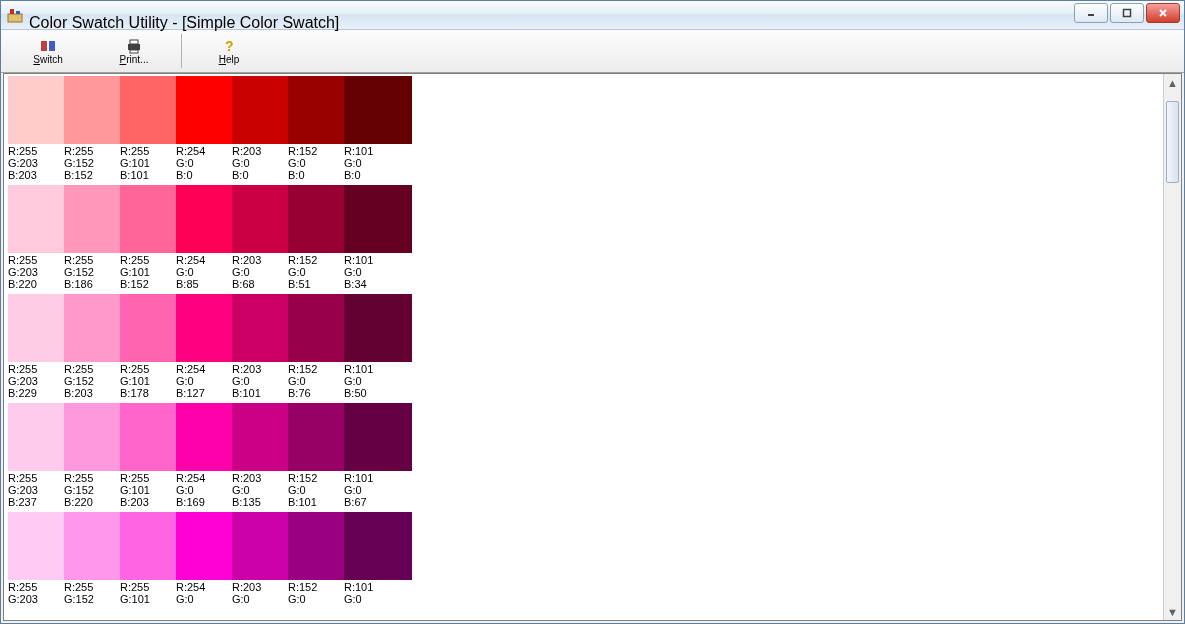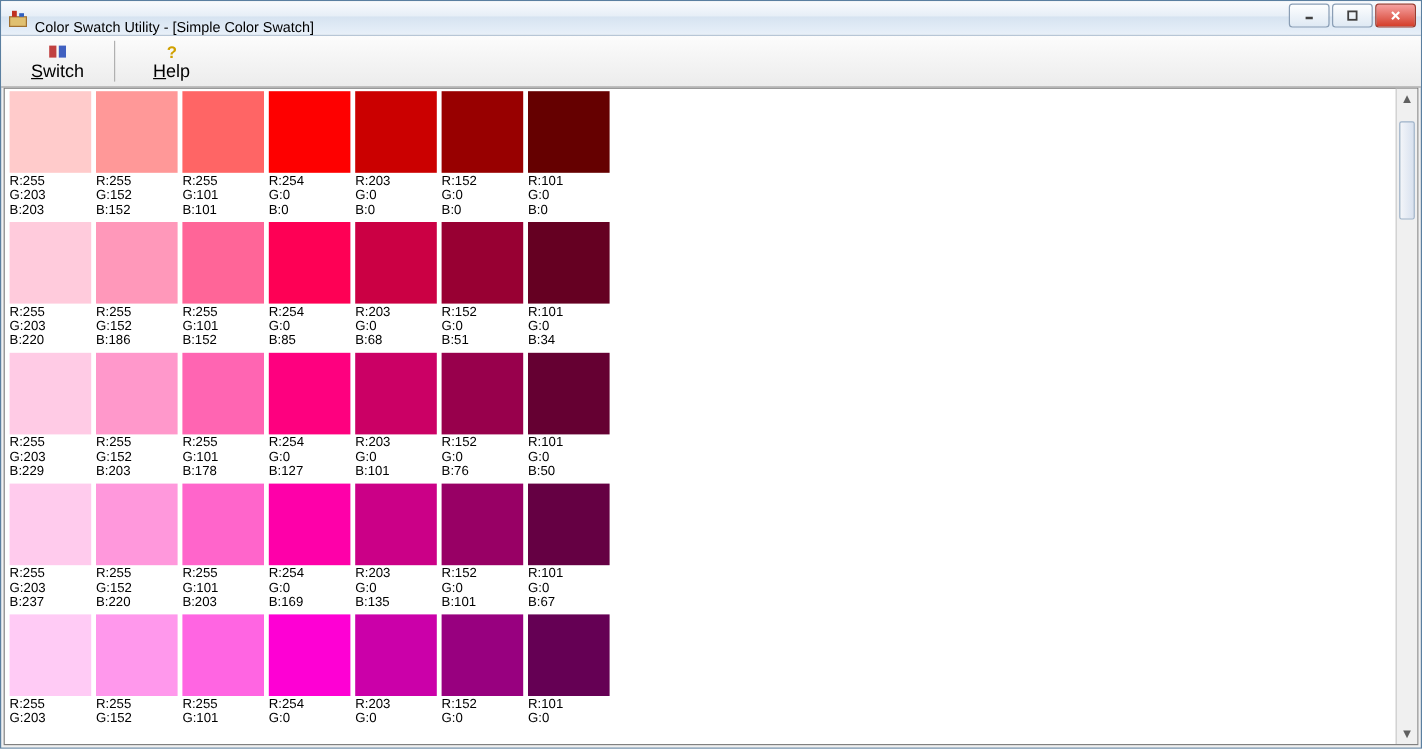--- a/index.html
+++ b/index.html
@@ -1,37 +1,37 @@
 <!DOCTYPE html>
 <html><head>
 <meta charset="utf-8">
 <style>
   html,body{margin:0;padding:0;height:100%;font-family:"Segoe UI",Tahoma,sans-serif;font-size:11px;background:#fff;}
   .window{width:1185px;height:624px;border:1px solid #5a7fa0;box-sizing:border-box;display:flex;flex-direction:column;background:#f0f0f0;}
   .titlebar{height:28px;background:linear-gradient(to bottom,#f9fbfd 0%,#e6eef7 45%,#d6e3f1 46%,#e8f0f9 100%);display:flex;align-items:center;border-bottom:1px solid #b7c6d6;position:relative;}
   .titlebar .app-icon{width:16px;height:16px;margin:0 6px;display:flex;}
-  .titlebar .title{color:#000;font-size:12px;margin-top:16px;}
+  .titlebar .title{color:#000;font-size:16px;margin-top:16px;}
   .win-controls{position:absolute;right:4px;top:2px;display:flex;gap:2px;}
   .win-btn{width:32px;height:18px;border:1px solid #8a9eb5;border-radius:3px;display:flex;align-items:center;justify-content:center;background:linear-gradient(to bottom,#fdfefe,#dfe9f4);}
   .win-btn.close{background:linear-gradient(to bottom,#f5a0a0,#d43e2a);border-color:#9c3b2e;color:#fff;}
   .win-btn svg{display:block;}
   .toolbar{height:42px;background:linear-gradient(to bottom,#fcfcfc,#ececec);display:flex;align-items:stretch;border-bottom:1px solid #a0a0a0;padding:0 4px;}
   .tool-btn{width:86px;display:flex;flex-direction:column;align-items:center;justify-content:center;gap:0px;color:#000;}
   .tool-btn.disabled{color:#9a9a9a;}
-  .tool-btn .lbl{font-size:15px;}
+  .tool-btn .lbl{font-size:10px;}
   .tool-btn .mn{text-decoration:underline;}
   .tool-sep{width:1px;background:#b0b0b0;margin:4px 4px;}
   .content-wrap{flex:1;display:flex;border:1px solid #808080;margin:0 2px 2px 2px;background:#fff;min-height:0;}
   .content{flex:1;overflow:hidden;padding:2px 0 0 4px;}
   .vscroll{width:17px;background:#f0f0f0;border-left:1px solid #cdcdcd;display:flex;flex-direction:column;align-items:center;}
   .vscroll .arrow{width:15px;height:17px;display:flex;align-items:center;justify-content:center;color:#606060;}
   .vscroll .track{flex:1;width:15px;position:relative;}
   .vscroll .thumb{position:absolute;left:1px;right:1px;top:10px;height:80px;background:linear-gradient(to right,#f3f5f9,#d8e1ef);border:1px solid #9cb1c9;border-radius:2px;}
   .row{display:flex;white-space:nowrap;}
-  .cell{display:inline-block;width:56px;margin-right:16px;vertical-align:top;}
+  .cell{display:inline-block;width:56px;margin-right:0px;vertical-align:top;}
   .sw{width:68px;height:68px;}
   .lbls{line-height:12px;font-size:11px;color:#000;padding:1px 0 4px 0;}
   .tool-icon{height:16px;display:flex;align-items:center;justify-content:center;}
 </style>
 </head>
 <body>
 
 <div class="window">
 
   <div class="titlebar">
@@ -66,20 +66,30 @@
   <div class="toolbar">
     <div class="tool-btn">
       <span class="tool-icon">
           <svg width="16" height="16">
             <rect x="1" y="3" width="6" height="10" fill="#c04040"></rect>
             <rect x="9" y="3" width="6" height="10" fill="#4060c0"></rect>
           </svg>
         </span>
       <span class="lbl"><span class="mn">S</span>witch</span>
     </div>
+    <div class="tool-btn">
+      <span class="tool-icon">
+          <svg width="16" height="16">
+            <rect x="2" y="6" width="12" height="6" fill="#404040"></rect>
+            <rect x="4" y="2" width="8" height="4" fill="#fff" stroke="#404040"></rect>
+            <rect x="4" y="12" width="8" height="3" fill="#fff" stroke="#404040"></rect>
+          </svg>
+        </span>
+      <span class="lbl"><span class="mn">P</span>rint...</span>
+    </div>
     <div class="tool-sep"></div>
     <div class="tool-btn">
       <span class="tool-icon">
           <svg width="16" height="16">
             <text x="4" y="13" font-size="14" font-weight="bold" fill="#d0a000">?</text>
           </svg>
         </span>
       <span class="lbl"><span class="mn">H</span>elp</span>
     </div>
   </div>

